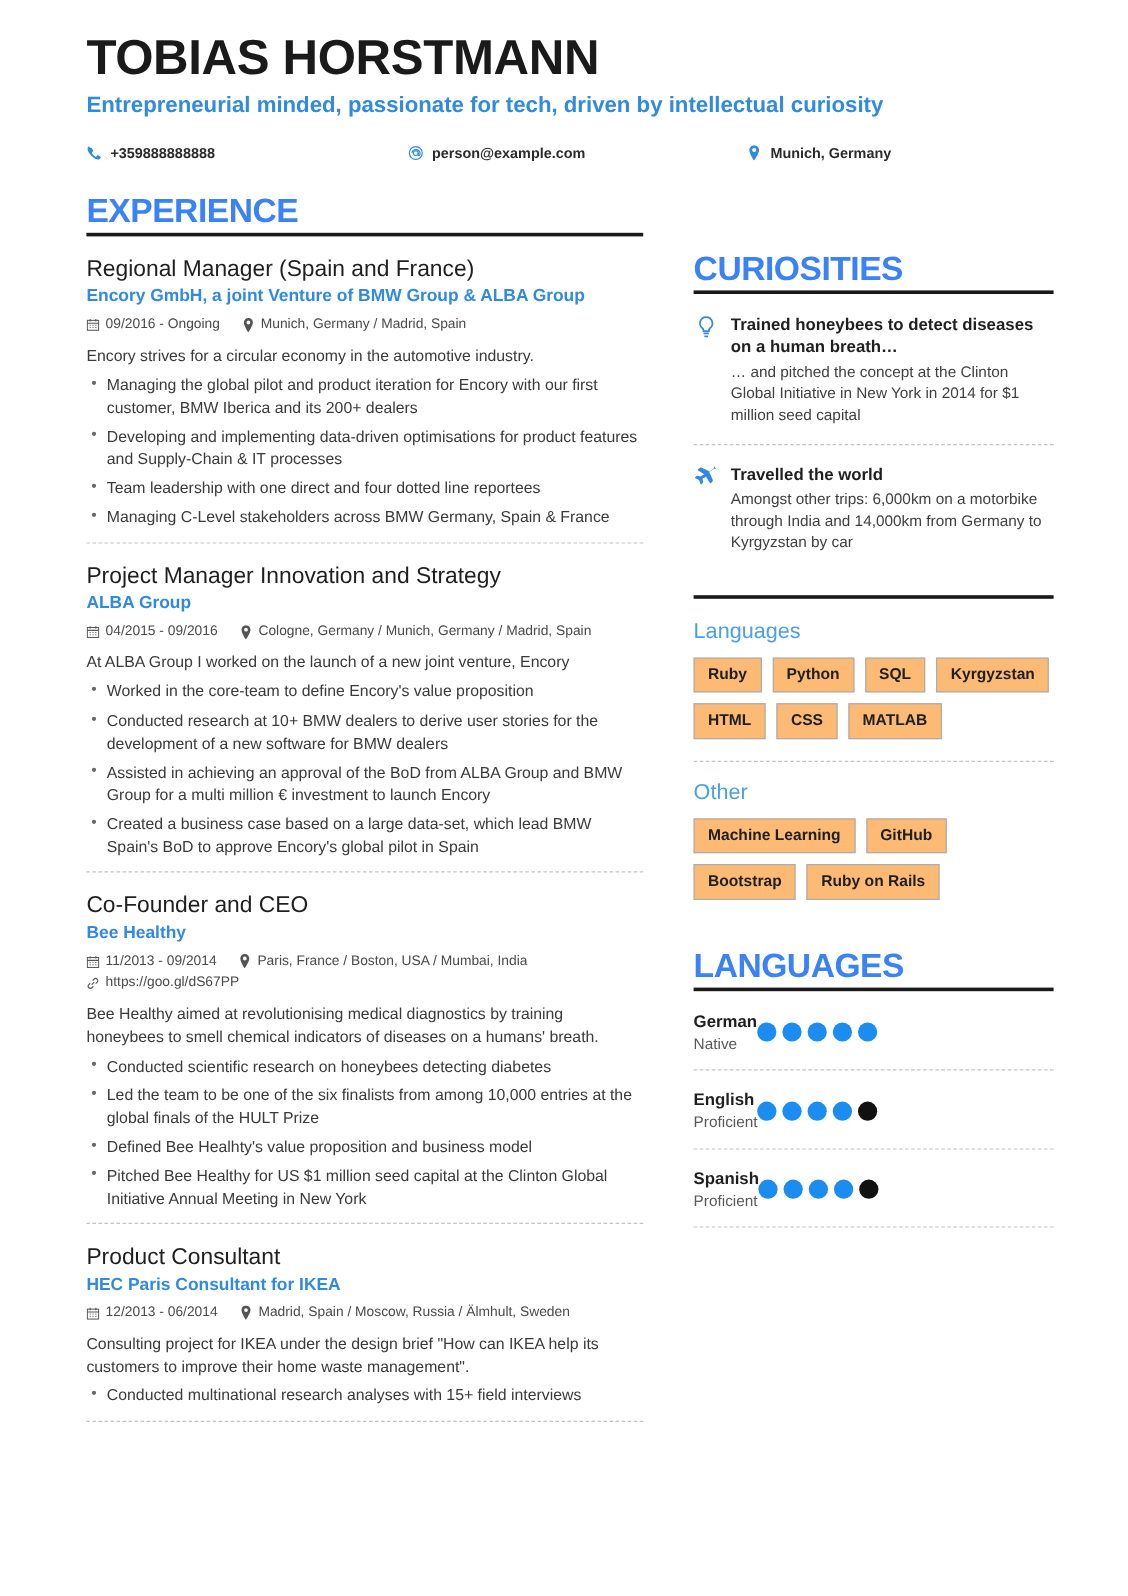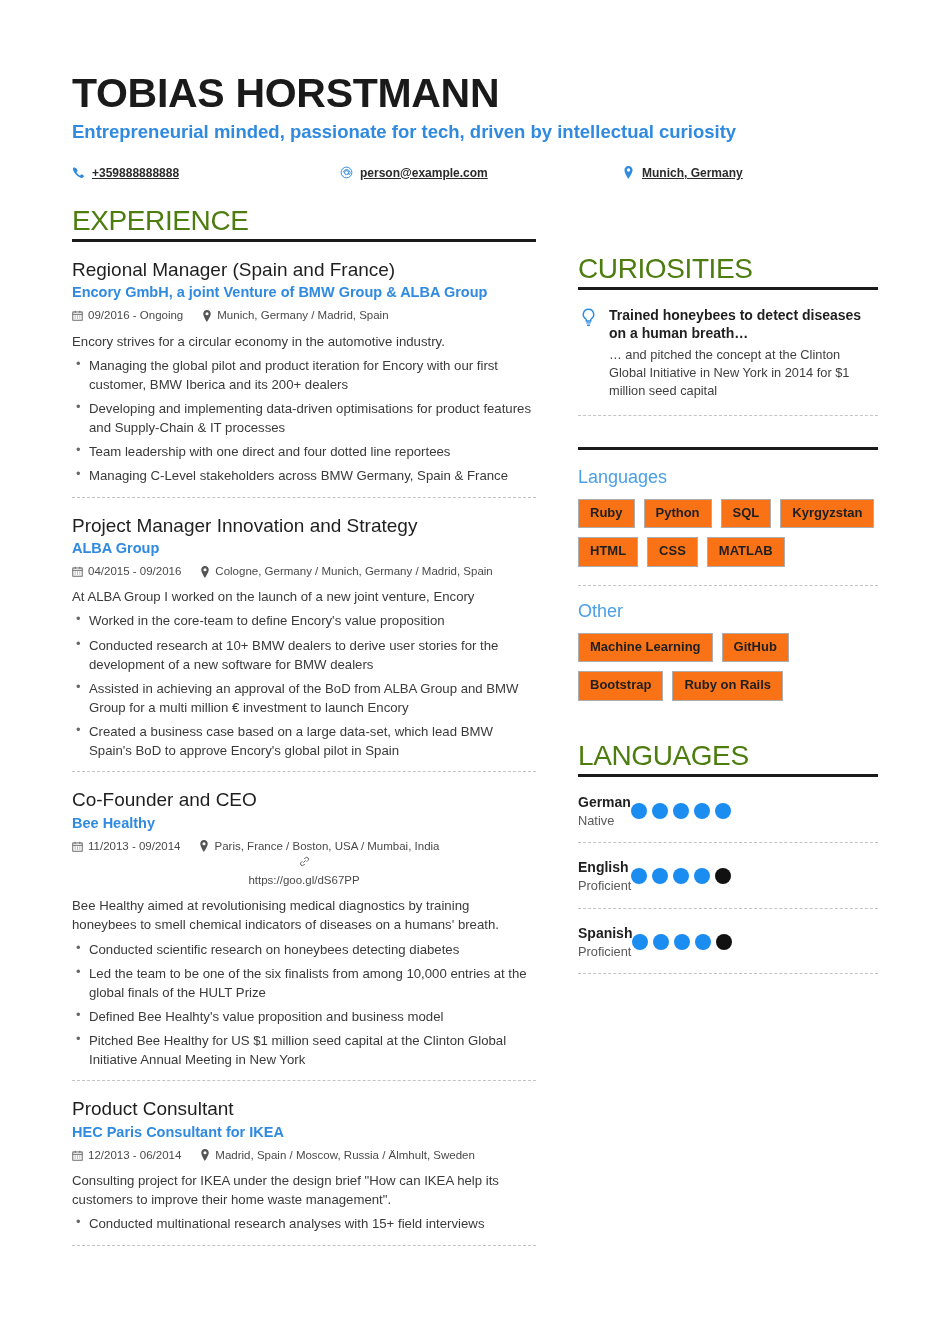--- a/index.html
+++ b/index.html
@@ -12,21 +12,21 @@
   body {
     font-family: "Liberation Sans", "DejaVu Sans", sans-serif;
     color: #2b2b2b;
     -webkit-font-smoothing: antialiased;
   }
 
   .page {
     width: 940px;
     min-height: 1330px;
     background: #ffffff;
-    padding: 72px 62px 30px 72px;
+    padding: 27px 62px 30px 72px;
     position: relative;
   }
 
   
   .header { margin-bottom: 26px; }
 
   .full-name {
     font-size: 41px;
     font-weight: 700;
     letter-spacing: -0.3px;
@@ -48,21 +48,20 @@
     align-items: center;
     margin-top: 22px;
     font-size: 12px;
     font-weight: 700;
     color: #2b2b2b;
   }
   .contact-item {
     display: flex;
     align-items: center;
     gap: 7px;
-    text-decoration: underline;
   }
   .contact-item.c0 { width: 268px; }
   .contact-item.c1 { width: 282px; }
   .contact-ico {
     color: #2f8ae0;
     display: inline-flex;
     align-items: center;
     justify-content: center;
     width: 13px;
     height: 13px;
@@ -75,23 +74,23 @@
     align-items: flex-start;
   }
   .col-left { width: 464px; flex: 0 0 464px; }
   .col-gap  { width: 42px; flex: 0 0 42px; }
   .col-right { width: 300px; flex: 0 0 300px; margin-top: 48px; }
 
   
   .section { margin-bottom: 4px; }
   .section-title {
     font-size: 28px;
-    font-weight: 400;
+    font-weight: 700;
     letter-spacing: -0.4px;
-    color: #4d7c0f;
+    color: #3b82f6;
     line-height: 1.08;
     padding-bottom: 3px;
   }
   .section-rule {
     border-bottom: 3px solid #1a1a1a;
     margin-bottom: 16px;
   }
 
   
   .entry { padding-bottom: 11px; }
@@ -122,21 +121,21 @@
     font-size: 11.5px;
     color: #4a4a4a;
     line-height: 1.5;
   }
   .meta-item {
     display: flex;
     align-items: center;
     gap: 5px;
     margin-right: 18px;
   }
-  .meta-item.full { flex-basis: 100%; margin-right: 0; margin-top: 1px; flex-direction: column; }
+  .meta-item.full { flex-basis: 100%; margin-right: 0; margin-top: 1px; }
   .meta-ico {
     width: 11px;
     height: 12px;
     display: inline-flex;
     align-items: center;
     justify-content: center;
     color: #545454;
     flex: 0 0 11px;
   }
   .meta-ico svg { display: block; }
@@ -208,21 +207,21 @@
     line-height: 1.3;
     margin-bottom: 10px;
   }
   .tags {
     display: flex;
     flex-wrap: wrap;
     gap: 9px;
   }
   .tag {
     border: 1px solid #adadad;
-    background: #f97316;
+    background: #fdba74;
     padding: 6px 11px 7px;
     font-size: 13px;
     font-weight: 700;
     color: #1f1f1f;
     line-height: 1.1;
     white-space: nowrap;
   }
   .skill-divider {
     border-top: 1px dashed #c4c4c4;
     margin: 6px 0 14px 0;
@@ -474,20 +473,31 @@
             </svg>
           </span>
           <div class="cur-body">
             <div class="cur-title">Trained honeybees to detect diseases on a human breath…</div>
             <div class="cur-desc">… and pitched the concept at the Clinton Global Initiative in New York in 2014 for $1 million seed capital</div>
           </div>
         </div>
 
         <div class="cur-divider"></div>
 
+        <div class="cur-item">
+          <span class="cur-ico">
+            <svg width="20" height="19" viewBox="0 0 20 19" fill="currentColor">
+              <path d="M19.1 3.3c-.5-.6-1.4-.8-2.1-.4l-3.5 2L6.3 1.6a.9.9 0 0 0-.8.1L3.9 2.8c-.4.3-.4.9 0 1.2l4.9 3.3-3 1.8-2.6-.6a.8.8 0 0 0-.7.2l-1 .8c-.4.3-.3.9.1 1.1l2.9 1.5 1.2 3c.2.5.8.6 1.1.2l.9-1c.2-.2.2-.5.2-.7l-.5-2.6 3-1.7 3.1 5c.3.4.9.5 1.2.1l1.2-1.5c.2-.2.2-.5.1-.8l-3.1-7.2 3.5-2c.7-.5.9-1.4.4-2.1l.3-.3z"></path>
+            </svg>
+          </span>
+          <div class="cur-body">
+            <div class="cur-title">Travelled the world</div>
+            <div class="cur-desc">Amongst other trips: 6,000km on a motorbike through India and 14,000km from Germany to Kyrgyzstan by car</div>
+          </div>
+        </div>
       </div>
 
       <div class="spacer-md"></div>
 
       <div class="section">
         <div class="section-rule"></div>
 
         <div class="skill-group">
           <div class="skill-group-title">Languages</div>
           <div class="tags">

